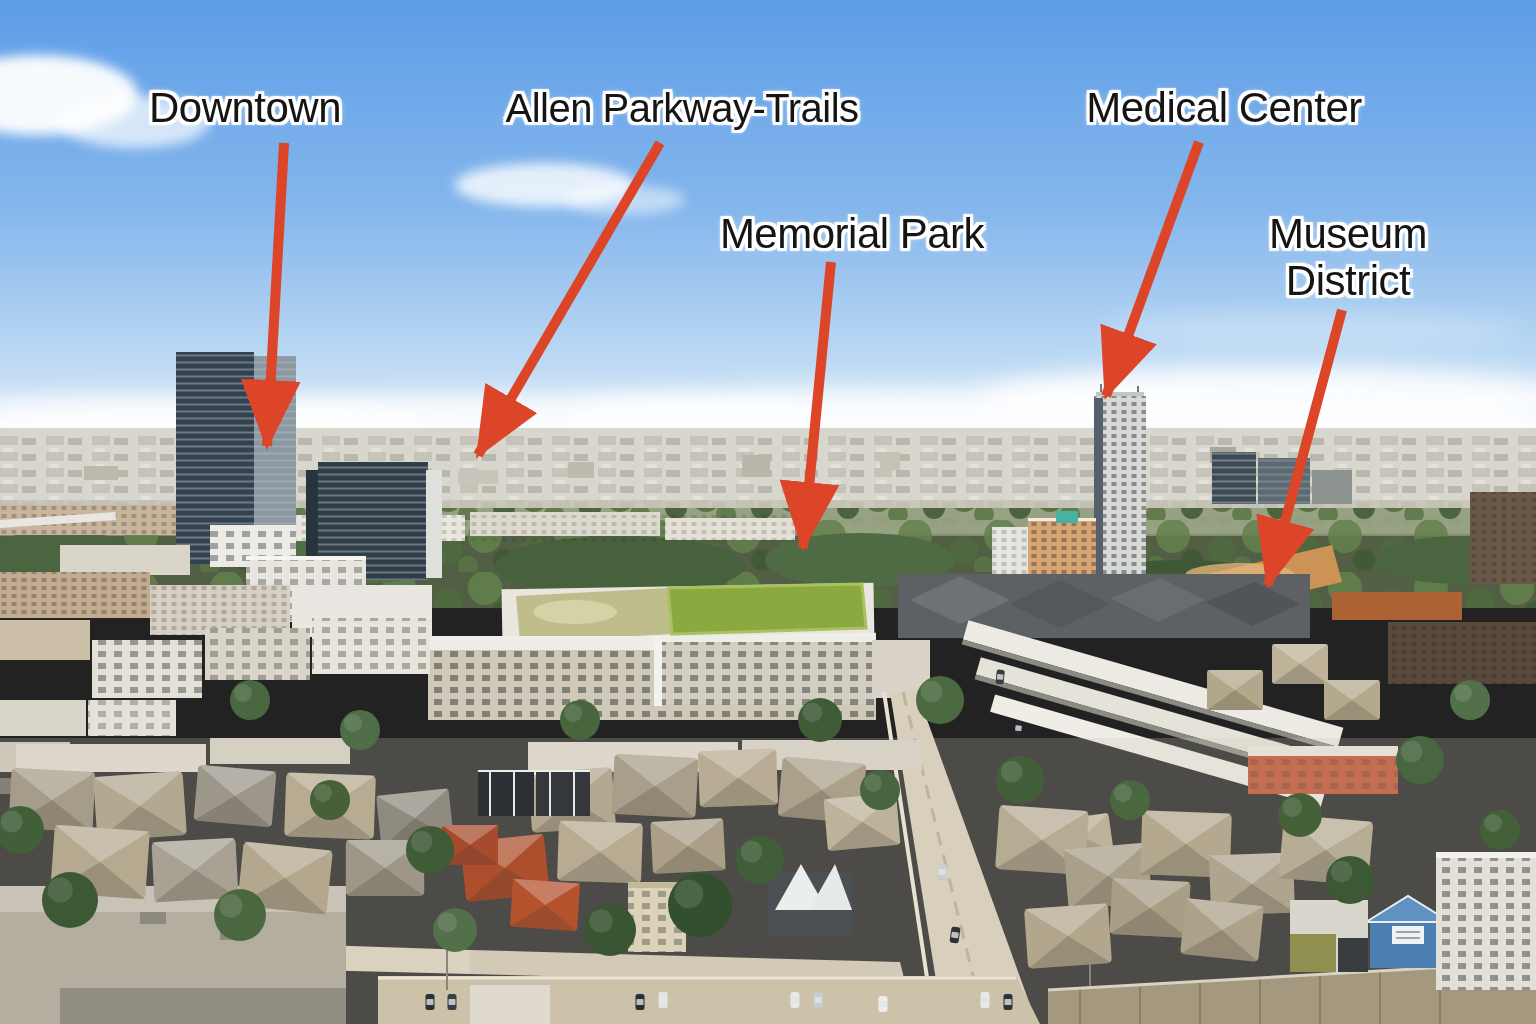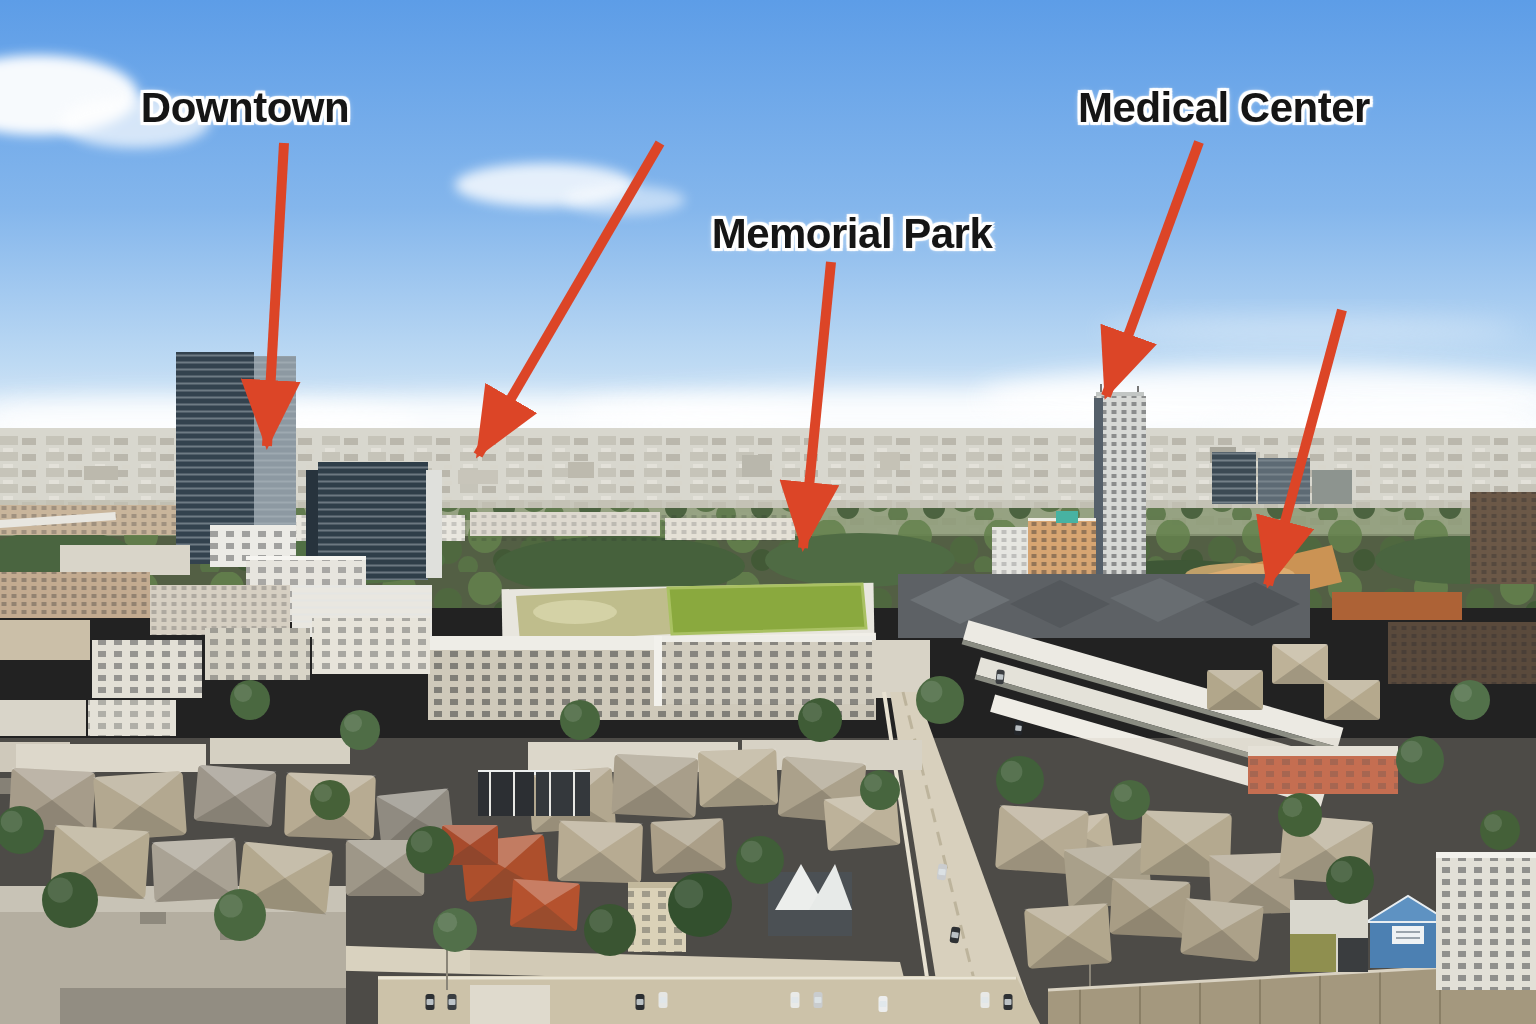--- a/index.html
+++ b/index.html
@@ -2,21 +2,21 @@
 <html><head>
 <meta charset="utf-8">
 <style>
   html,body{margin:0;padding:0;background:#222;}
   .stage{position:relative;width:1536px;height:1024px;overflow:hidden;
          font-family:"Liberation Sans","DejaVu Sans",sans-serif;}
   .scene-svg{position:absolute;left:0;top:0;width:100%;height:100%;display:block;}
   #annotation-layer{position:absolute;left:0;top:0;width:100%;height:100%;z-index:2;pointer-events:none;}
   .map-label{
     position:absolute;z-index:3;transform:translateX(-50%);
-    font-weight:700;font-size:42px;line-height:1.12;text-align:center;
+    font-weight:400;font-size:42px;line-height:1.12;text-align:center;
     color:#151515;letter-spacing:-0.5px;
     text-shadow:-3px -3px 1px #fff,3px -3px 1px #fff,-3px 3px 1px #fff,3px 3px 1px #fff,
                  0 -3px 1px #fff,0 3px 1px #fff,-3px 0 1px #fff,3px 0 1px #fff,0 0 7px rgba(255,255,255,.95);
   }
   .label-allen-parkway-trails{font-size:40px;}
 </style>
 </head>
 <body>
 
 <div class="stage">
@@ -412,16 +412,18 @@
       </g>
       <g>
         <line x1="1199" y1="142" x2="1106" y2="396" stroke="#dc4527" stroke-width="10" marker-end="url(#arrowhead)"></line>
       </g>
       <g>
         <line x1="1342" y1="310" x2="1268" y2="585" stroke="#dc4527" stroke-width="10" marker-end="url(#arrowhead)"></line>
       </g>
     </svg>
 
   <div class="map-label label-downtown" style="left: 245px; top: 84px; color: rgb(21, 21, 21);">Downtown</div>
+  <div class="map-label label-allen-parkway-trails" style="left: 682px; top: 86px; color: rgb(21, 21, 21);">Allen Parkway-Trails</div>
   <div class="map-label label-memorial-park" style="left: 836px; top: 210px; color: rgb(21, 21, 21); padding-left: 32px;">Memorial Park</div>
   <div class="map-label label-medical-center" style="left: 1224px; top: 84px; color: rgb(21, 21, 21);">Medical Center</div>
+  <div class="map-label label-museum-district" style="left: 1348px; top: 210px; color: rgb(21, 21, 21); max-width: 240px;">Museum District</div>
 
 </div>
 
 </body></html>

